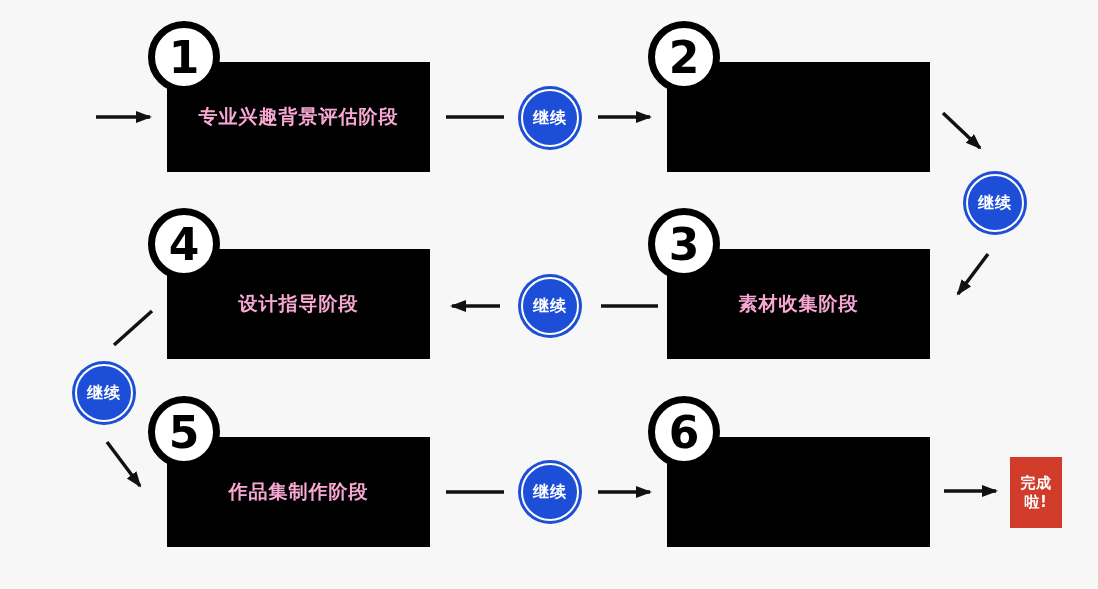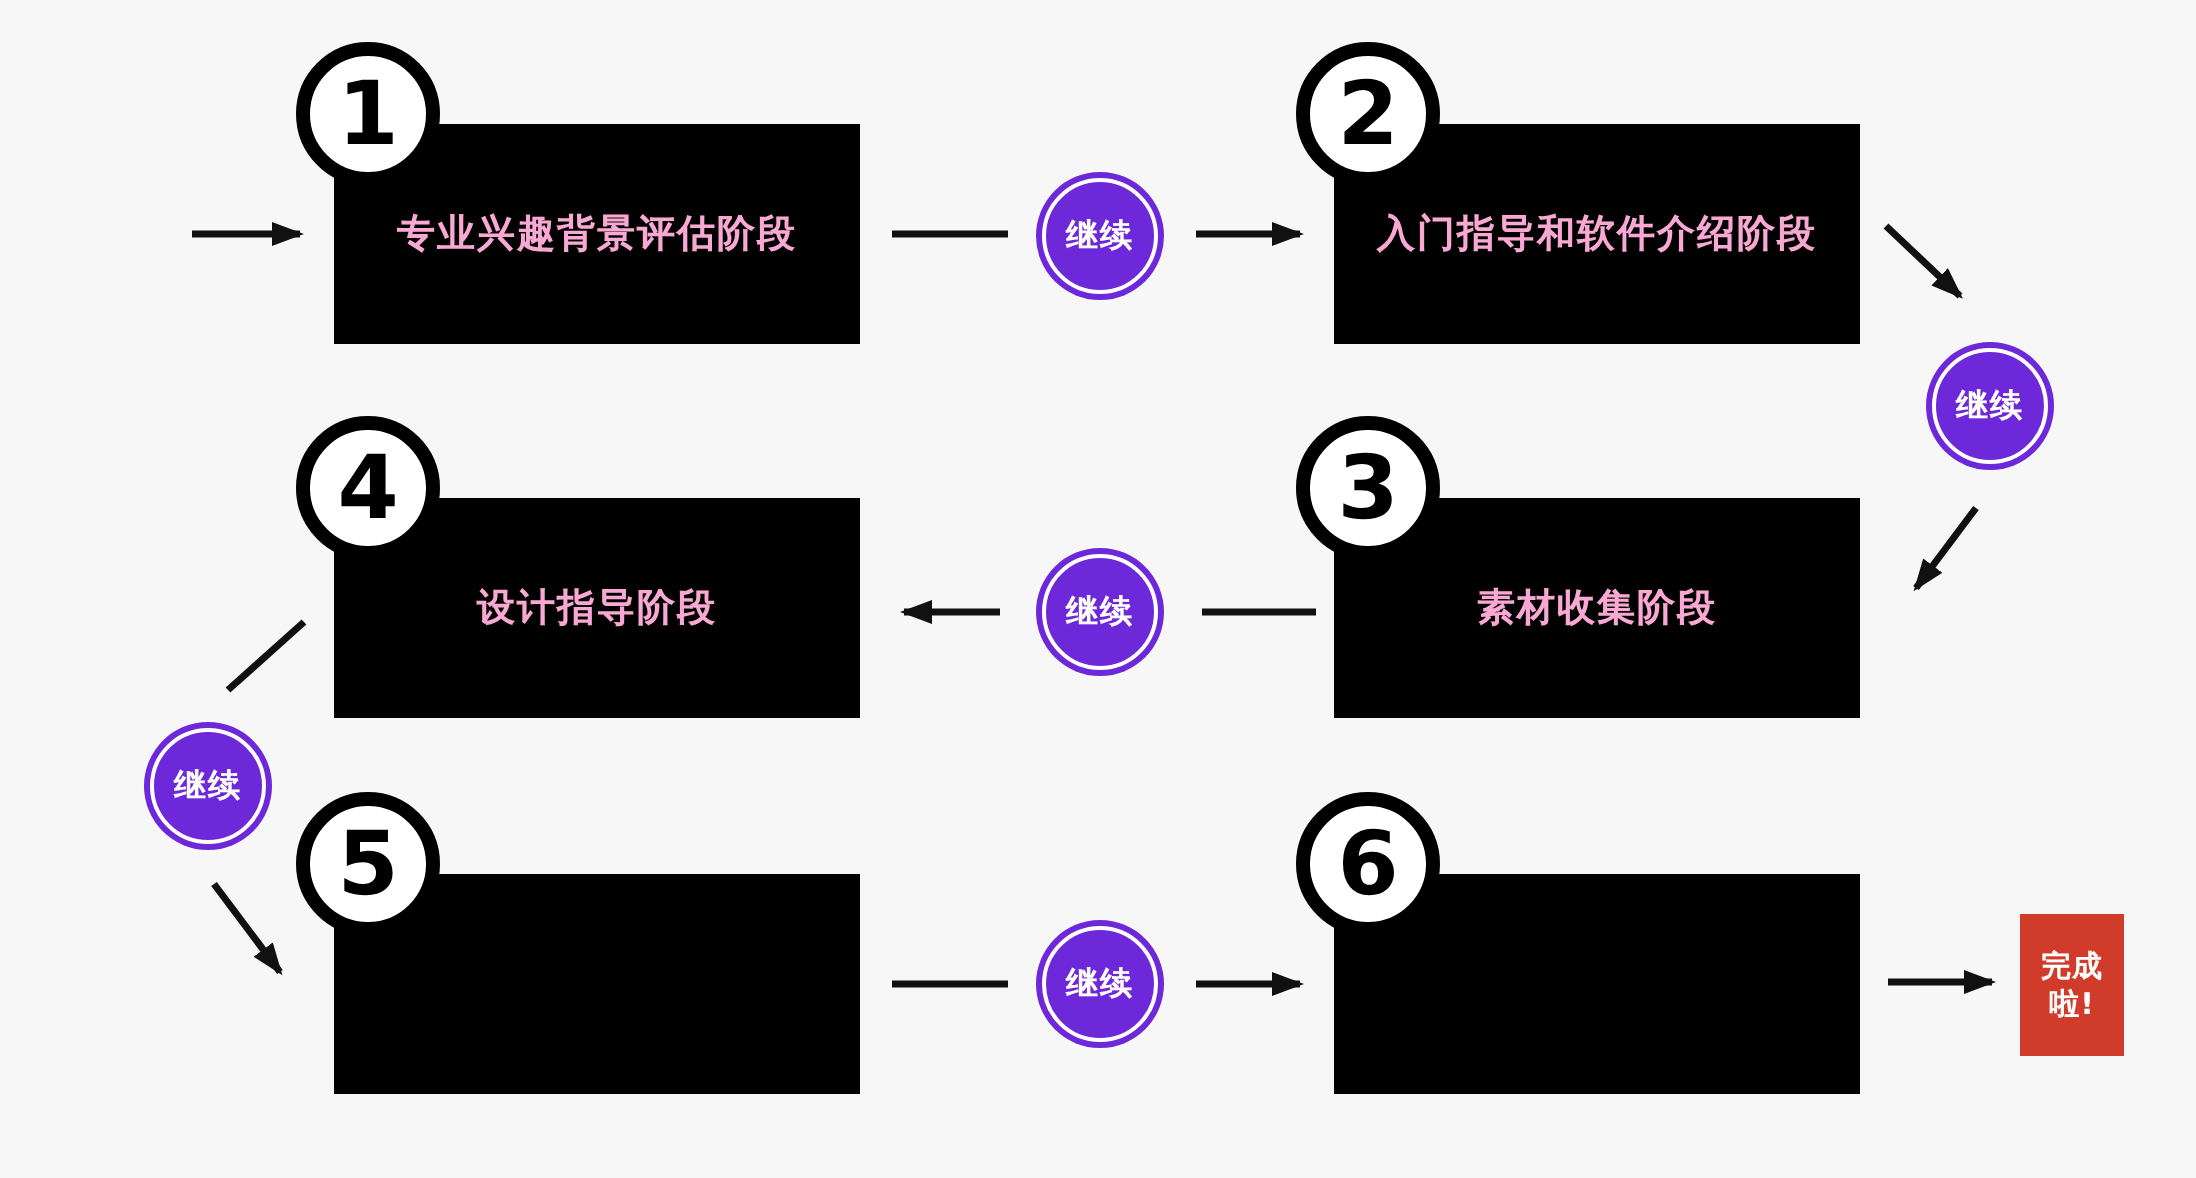--- a/index.html
+++ b/index.html
@@ -61,21 +61,21 @@
   .pos-s3 { left:667px; top:249px; }
   .pos-s4 { left:167px; top:249px; }
   .pos-s5 { left:167px; top:437px; }
   .pos-s6 { left:667px; top:437px; }
   
   .continue {
     position:absolute;
     width:64px;
     height:64px;
     border-radius:50%;
-    background:#6d28d9;
+    background:#1d4ed8;
     display:flex;
     align-items:center;
     justify-content:center;
     z-index:2;
   }
   .continue::after {
     content:"";
     position:absolute;
     inset:3px;
     border:2.5px solid #fff;
@@ -160,35 +160,35 @@
   </svg>
 
 
   <div class="stage pos-s1">
     <div class="num-badge">1</div>
     <div class="stage-label">专业兴趣背景评估阶段</div>
   </div>
 
   <div class="stage pos-s2">
     <div class="num-badge">2</div>
-    <div class="stage-label">入门指导和软件介绍阶段</div>
   </div>
 
   <div class="stage pos-s3">
     <div class="num-badge">3</div>
     <div class="stage-label">素材收集阶段</div>
   </div>
 
   <div class="stage pos-s4">
     <div class="num-badge">4</div>
     <div class="stage-label">设计指导阶段</div>
   </div>
 
   <div class="stage pos-s5">
     <div class="num-badge">5</div>
+    <div class="stage-label">作品集制作阶段</div>
   </div>
 
   <div class="stage pos-s6">
     <div class="num-badge">6</div>
   </div>
 
   <div class="continue pos-c1">
     <span class="c-label">继续</span>
   </div>
   <div class="continue pos-cright">

